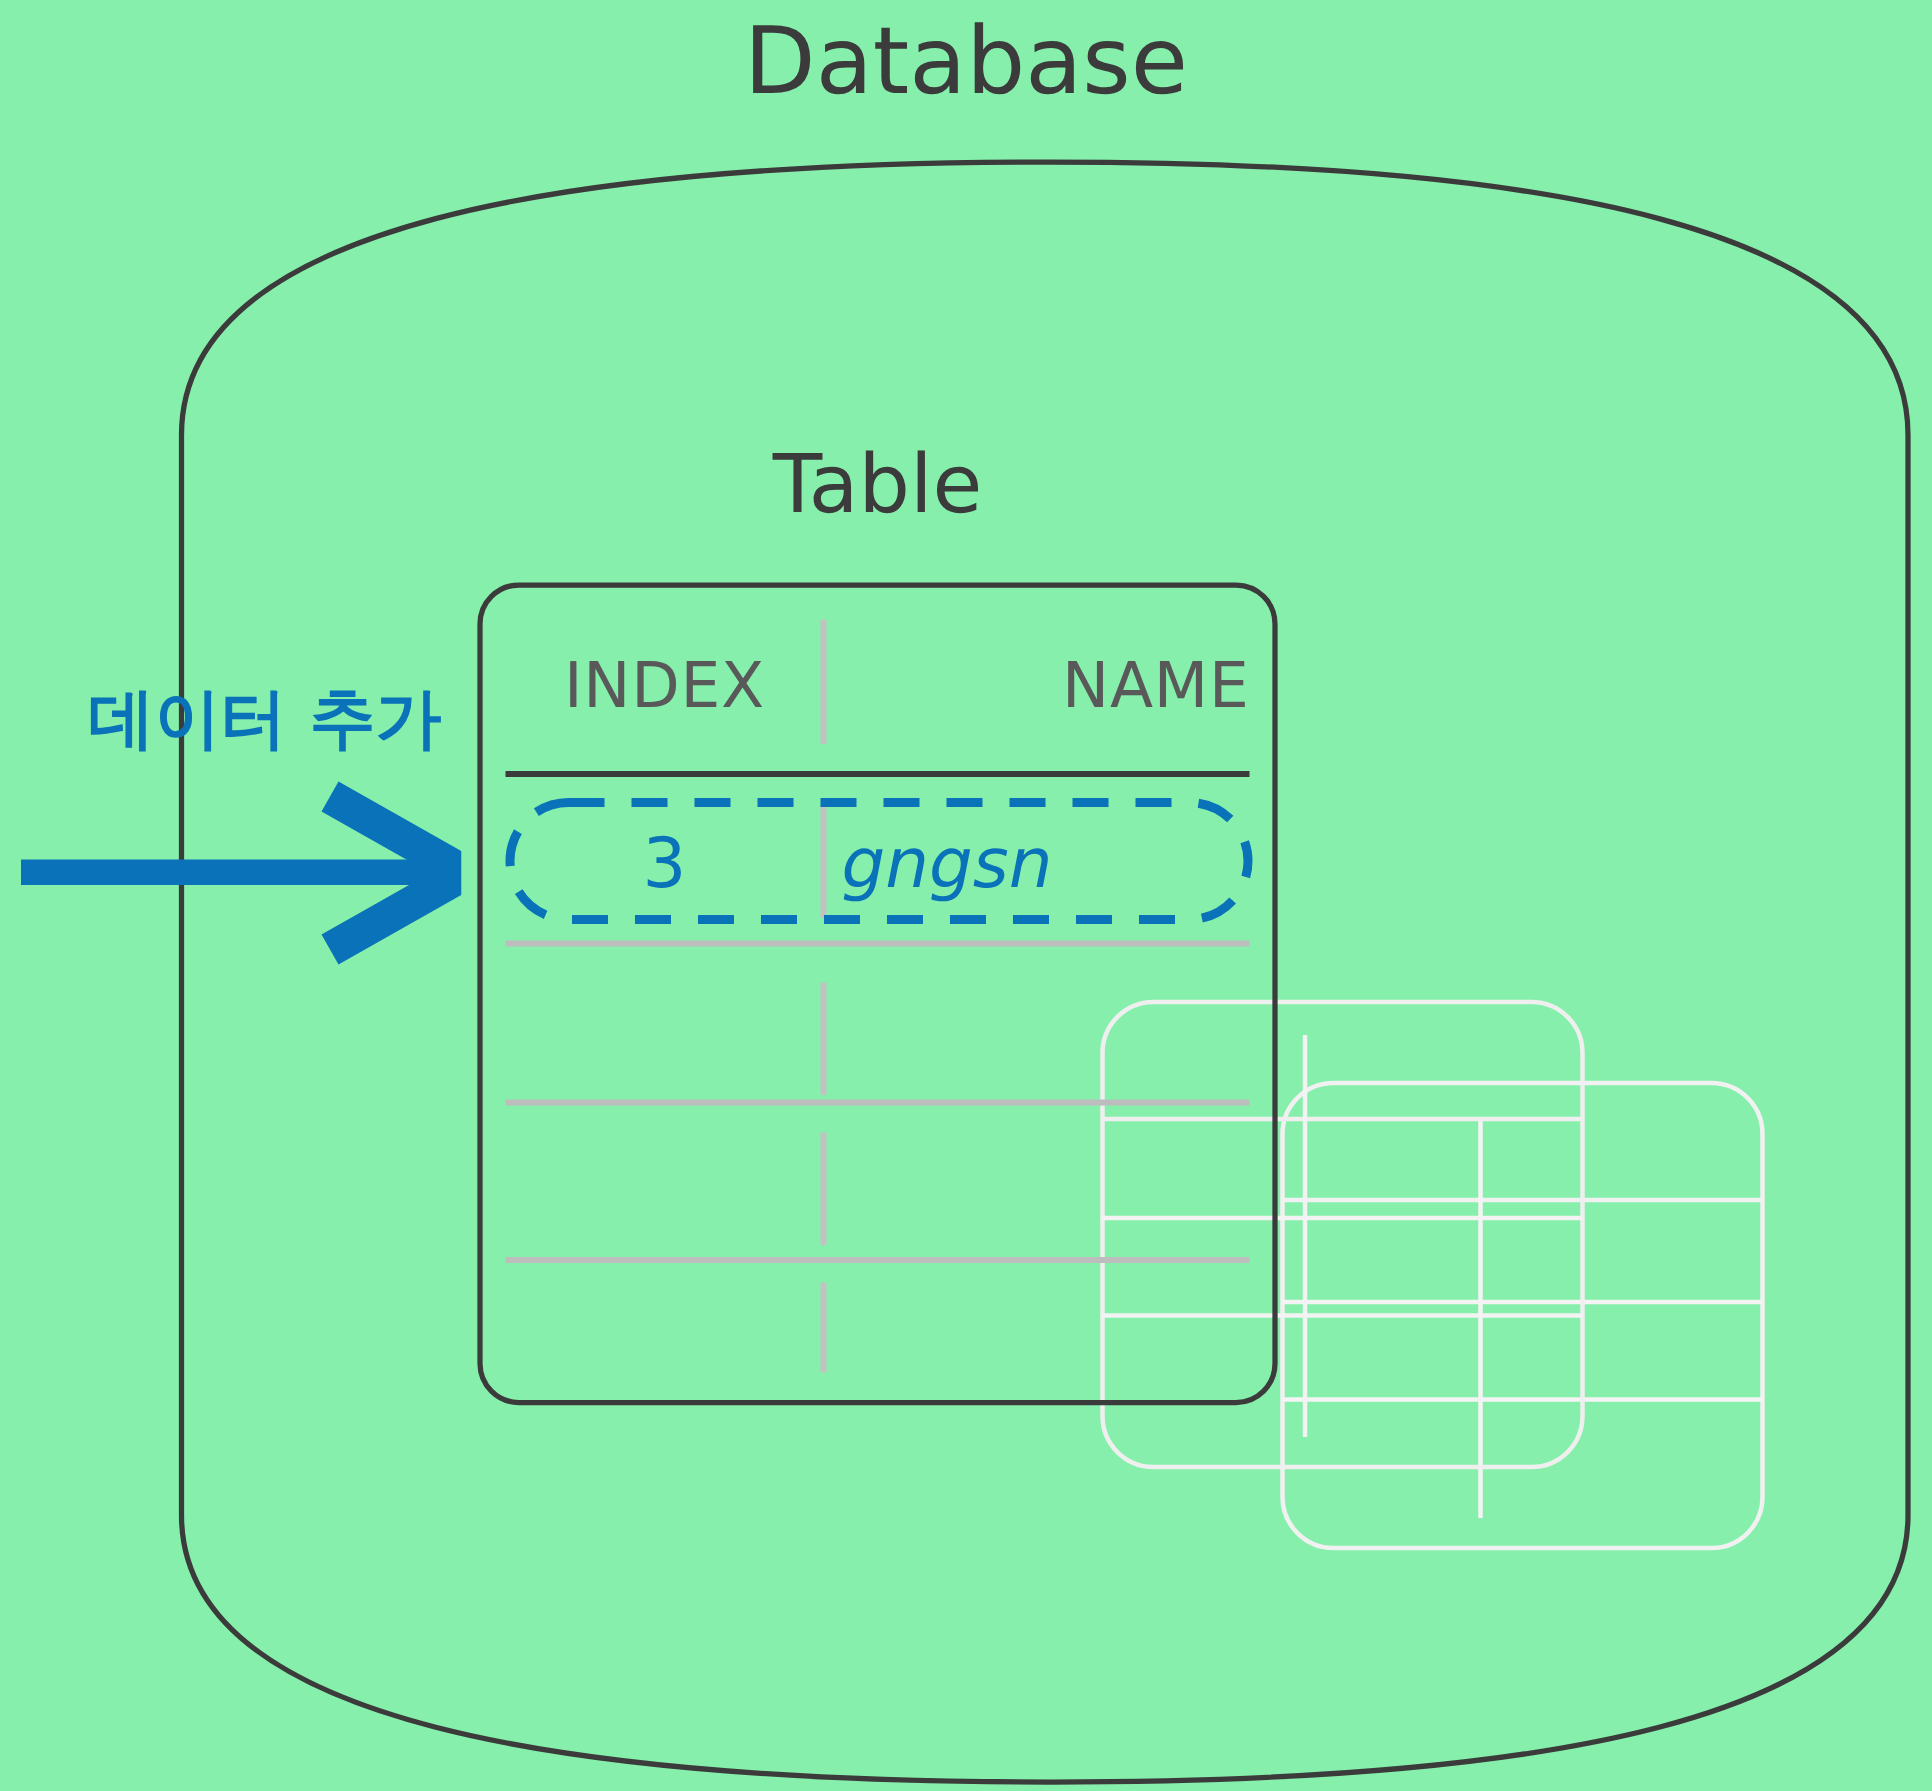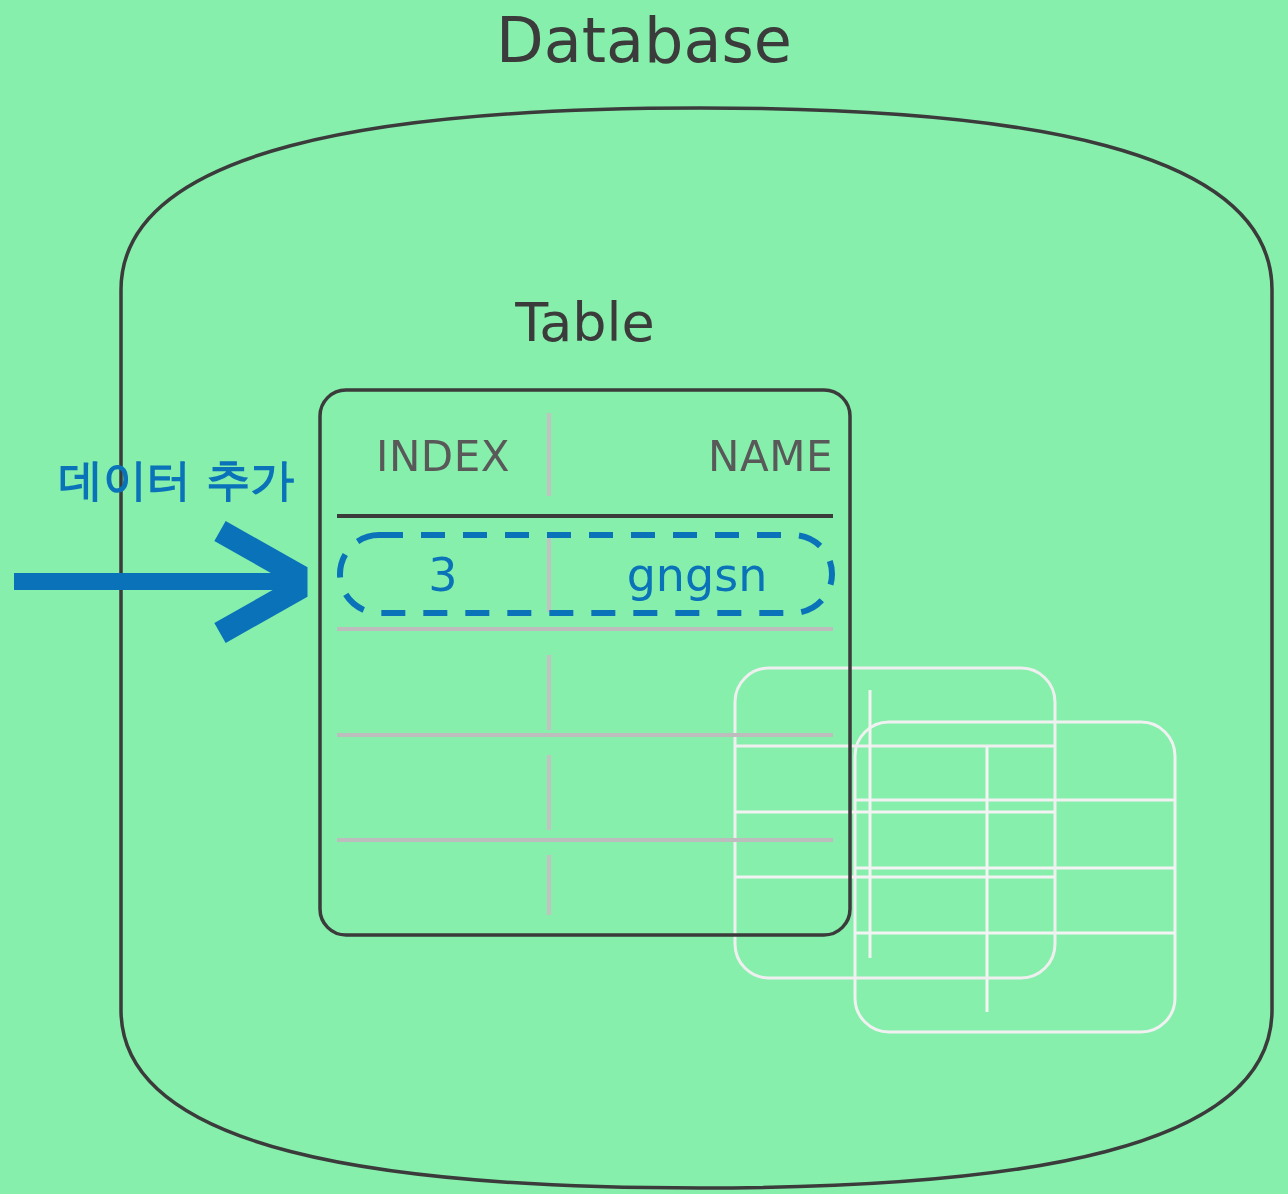--- a/index.html
+++ b/index.html
@@ -74,23 +74,23 @@
     top: 552px;
     width: 212px;
     text-align: center;
     font-size: 46px;
     color: #0A72B8;
   }
   #cell-name {
     left: 561px;
     top: 552px;
     width: 272px;
-    text-align: center;
     font-size: 46px;
     color: #0A72B8;
+    font-style: italic;
   }
   
   #annot-label {
     left: 40px;
     top: 458px;
     font-size: 44px;
     color: #0A72B8;
     font-weight: 700;
     margin-left: 19px;
   }

